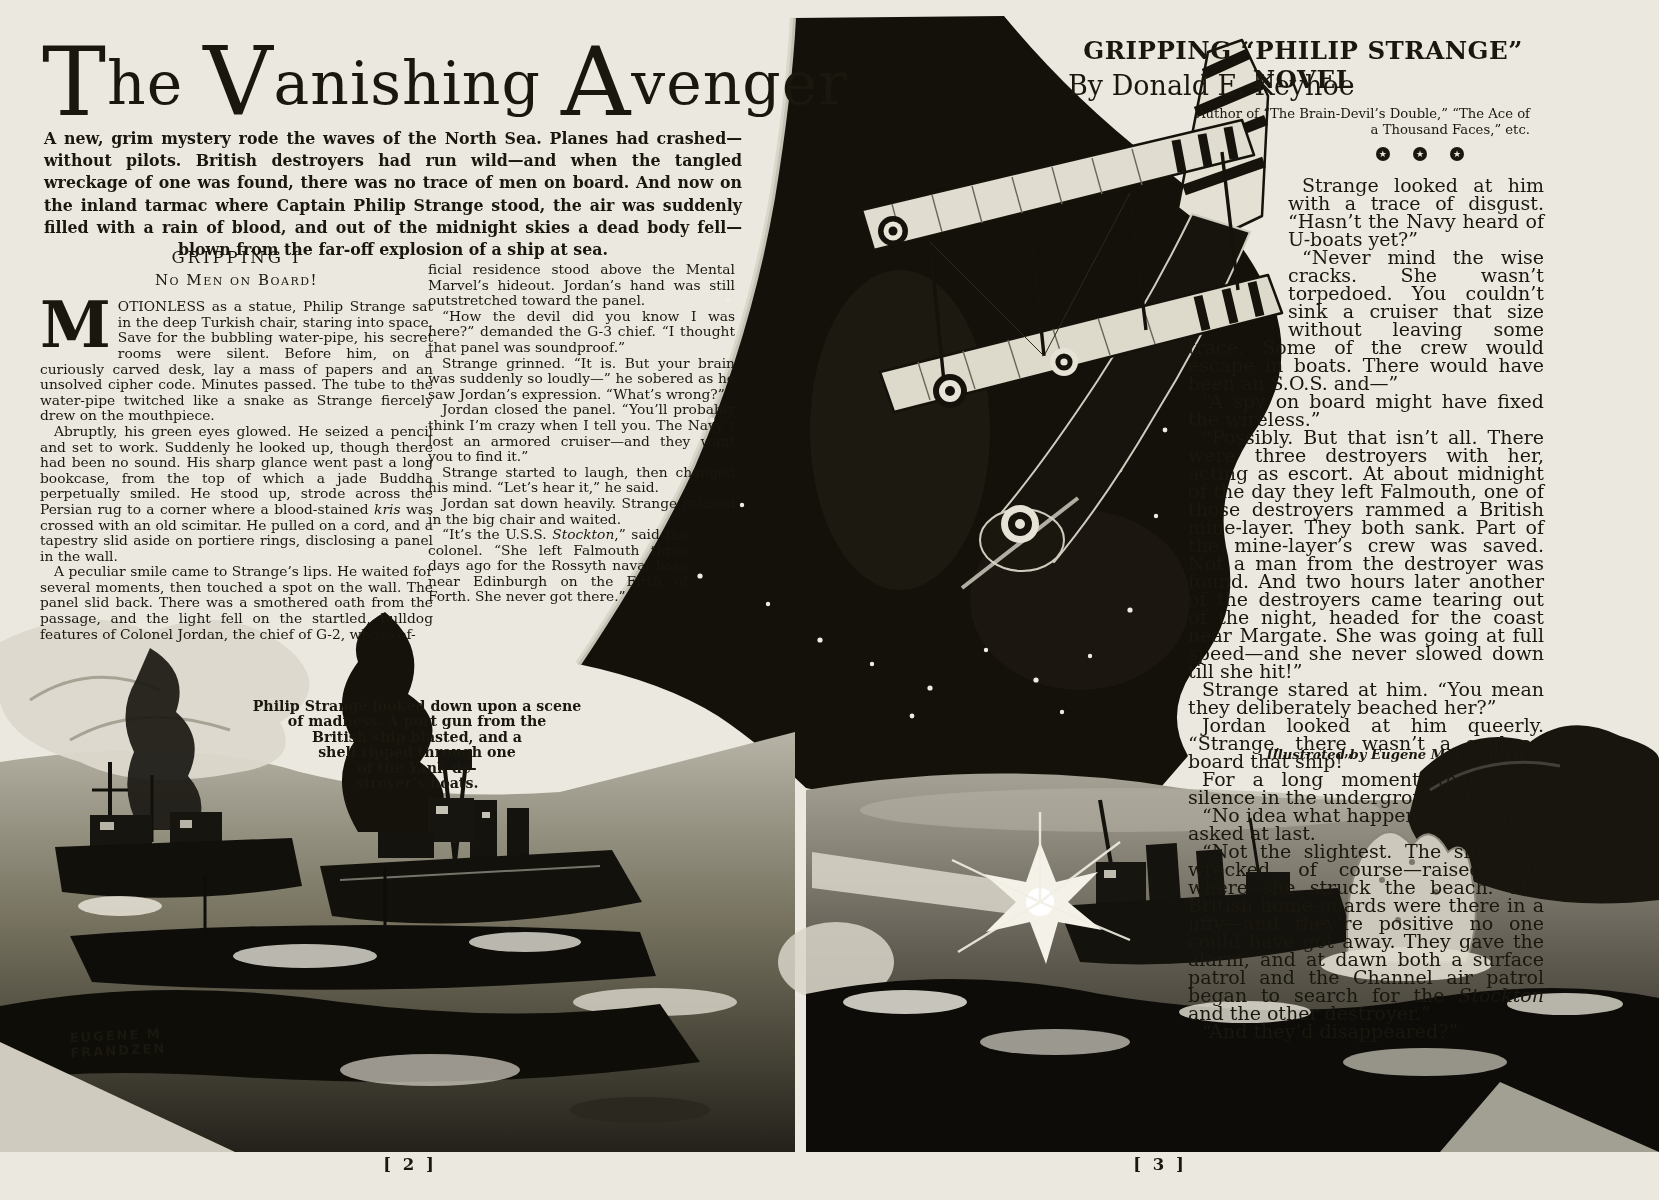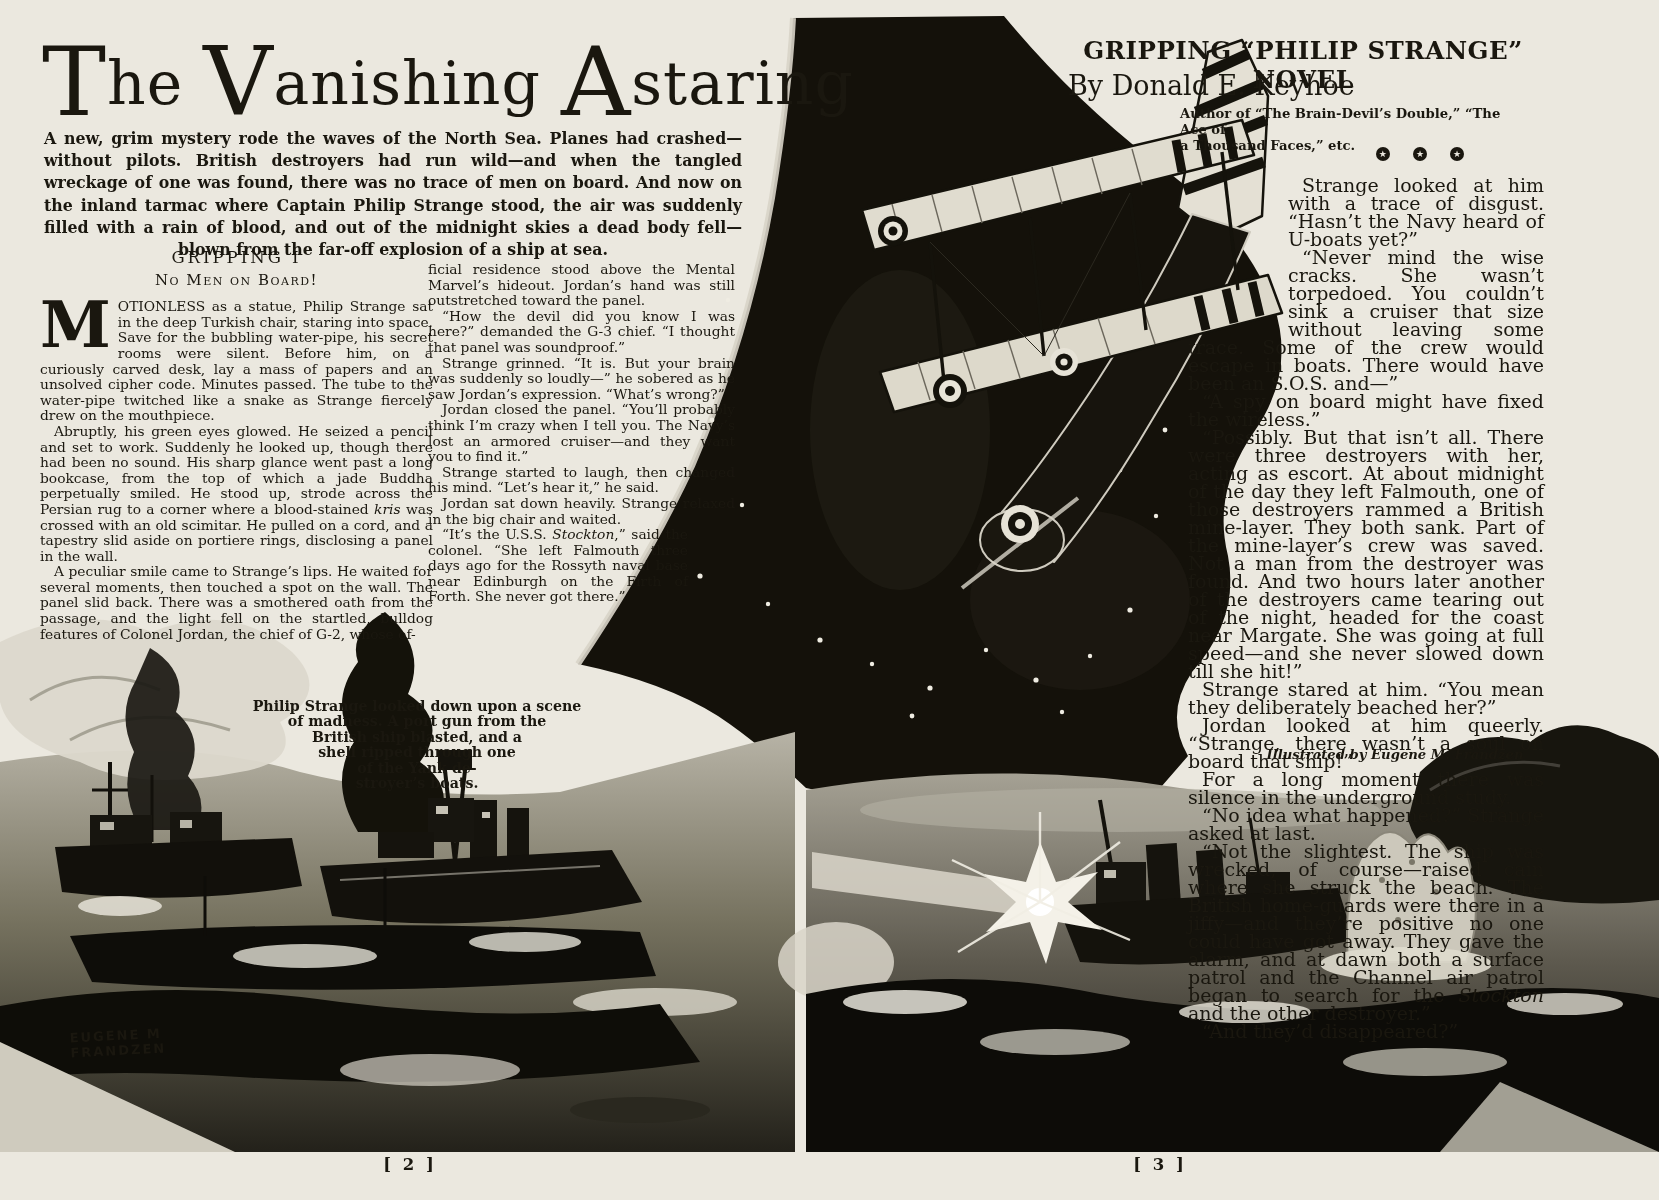--- a/index.html
+++ b/index.html
@@ -44,22 +44,22 @@
   .pageno{bottom:26px;font-size:16.5px;letter-spacing:3px;font-weight:bold;
           text-align:center;position:absolute;z-index:2;}
   .pageno-left{left:40px;width:740px;}
   .pageno-right{left:815px;width:690px;}
 
   
   .kicker{left:1068px;top:36px;width:470px;text-align:center;
           font-weight:bold;font-size:24.5px;letter-spacing:.5px;}
   .byline{left:1068px;top:70px;width:470px;text-align:left;
           font-size:27px;}
-  .authorcredit{left:1180px;top:106px;width:350px;text-align:left;
-                font-weight:bold;font-size:13.2px;line-height:16px;}
+  .authorcredit{left:1180px;top:106px;width:350px;text-align:right;
+                font-weight:normal;font-size:13.2px;line-height:16px;}
   .ornament{left:1300px;top:142px;width:240px;text-align:center;}
   .orn-star{display:inline-block;width:14px;height:14px;border-radius:50%;
             background:#1a170f;color:#ebe8df;font-size:9px;line-height:14px;
             text-align:center;margin:0 9px;font-family:"DejaVu Sans",sans-serif;}
 
   .rcol{left:1188px;top:176px;width:356px;font-size:19px;line-height:18px;
         text-align:justify;}
   .rcol p{margin:0;text-indent:14px;}
   .r-indent{float:left;width:100px;height:157px;}
 
@@ -293,21 +293,21 @@
     <ellipse cx="1055" cy="1042" rx="75" ry="13" fill="#d9d5c9" opacity="0.7"></ellipse>
     <ellipse cx="1245" cy="1012" rx="66" ry="11" fill="#e8e5da" opacity="0.8"></ellipse>
     <ellipse cx="1425" cy="1062" rx="82" ry="14" fill="#d2cec1" opacity="0.7"></ellipse>
     <ellipse cx="1565" cy="1004" rx="58" ry="11" fill="#e2dfd3" opacity="0.8"></ellipse>
     <path d="M1500,1082 L1659,1152 L1440,1152 Z" fill="#c8c4b7" opacity="0.8"></path>
   </g>
 </svg>
 
 <div>
 
-  <div class="txt title"><span class="cap">T</span><span>he</span> <span class="cap">V</span><span>anishing</span> <span class="cap">A</span><span>staring</span></div>
+  <div class="txt title"><span class="cap">T</span><span>he</span> <span class="cap">V</span><span>anishing</span> <span class="cap">A</span><span>venger</span></div>
 
   <div class="txt intro">A new, grim mystery rode the waves of the North Sea. Planes had crashed—without pilots. British destroyers had run wild—and when the tangled wreckage of one was found, there was no trace of men on board. And now on the inland tarmac where Captain Philip Strange stood, the air was suddenly filled with a rain of blood, and out of the midnight skies a dead body fell—blown from the far-off explosion of a ship at sea.</div>
 
   <div class="txt col col1">
     <div class="chapter-head">GRIPPING I</div>
     <div class="chapter-sub">No Men on Board!</div>
     <p class="noindent"><span class="dropcap">M</span><span>OTIONLESS as a statue, Philip Strange sat in the deep Turkish chair, staring into space. Save for the bubbling water-pipe, his secret rooms were silent. Before him, on a curiously carved desk, lay a mass of papers and an unsolved cipher code. Minutes passed. The tube to the water-pipe twitched like a snake as Strange fiercely drew on the mouthpiece.</span></p>
     <p><span>Abruptly, his green eyes glowed. He seized a pencil and set to work. Suddenly he looked up, though there had been no sound. His sharp glance went past a long bookcase, from the top of which a jade Buddha perpetually smiled. He stood up, strode across the Persian rug to a corner where a blood-stained </span><i>kris</i><span> was crossed with an old scimitar. He pulled on a cord, and a tapestry slid aside on portiere rings, disclosing a panel in the wall.</span></p>
     <p>A peculiar smile came to Strange’s lips. He waited for several moments, then touched a spot on the wall. The panel slid back. There was a smothered oath from the passage, and the light fell on the startled, bulldog features of Colonel Jordan, the chief of G-2, whose of-</p>
   </div>

